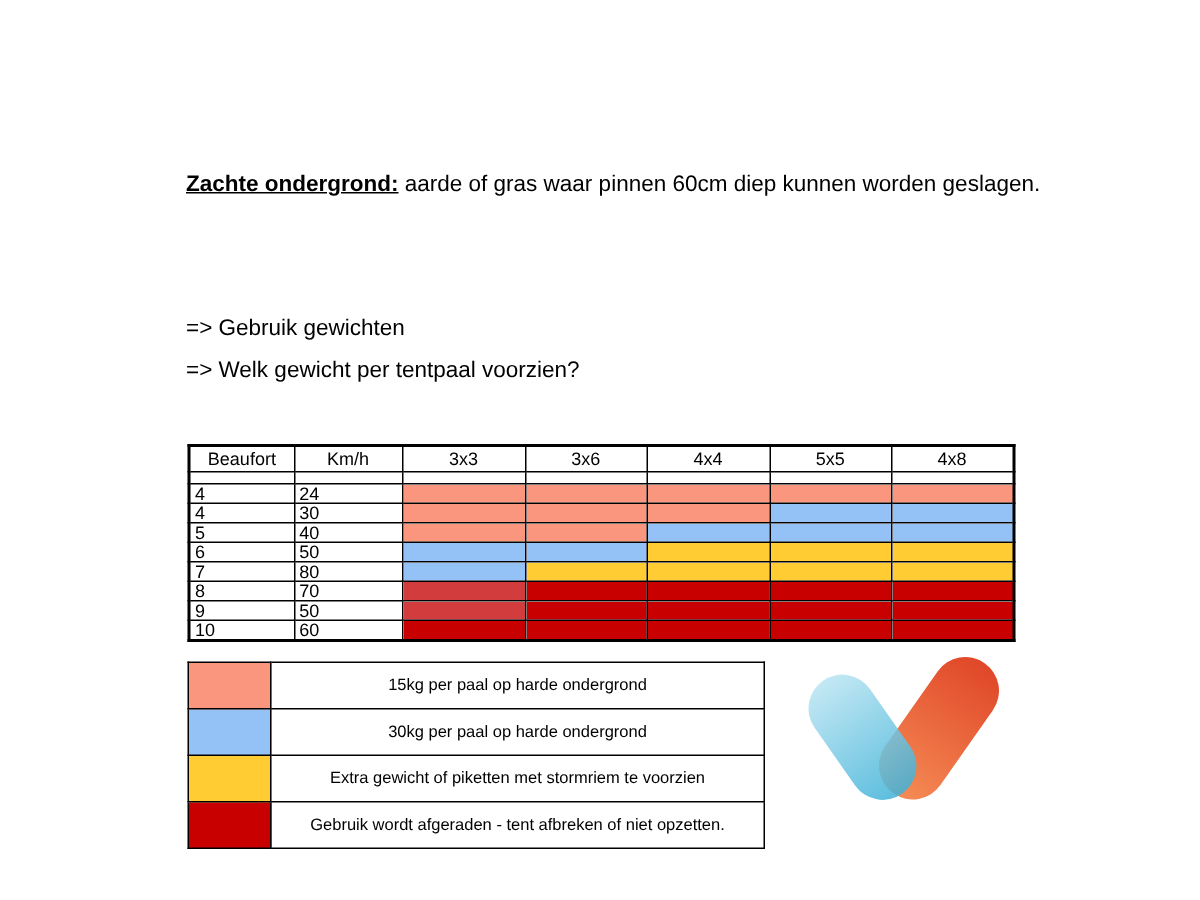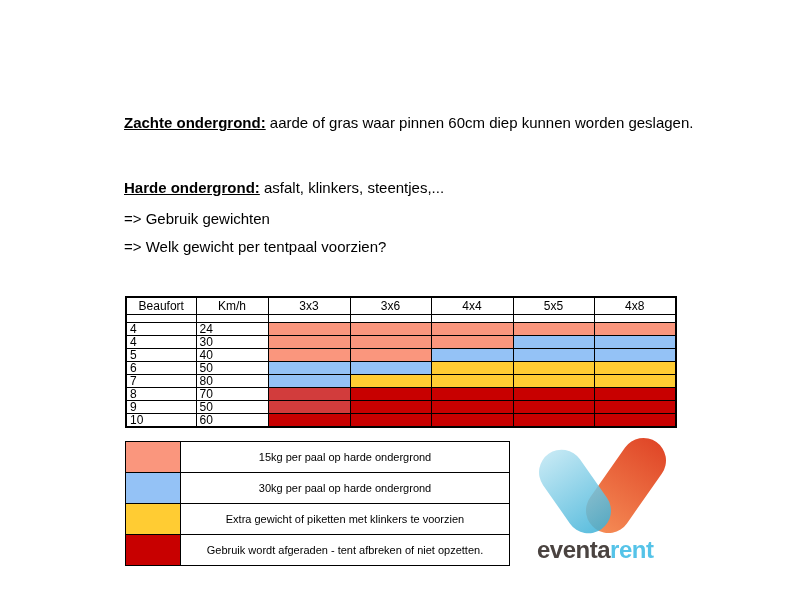--- a/index.html
+++ b/index.html
@@ -63,21 +63,20 @@
   .wordmark .accent { color:var(--word-accent,#55C3E8); }
 </style>
 </head>
 <body>
 
 <div class="page">
 
 
   <div class="tline l1"><span class="hl">Zachte ondergrond:</span><span> aarde of gras waar pinnen 60cm diep kunnen worden geslagen.</span></div>
 
-  <div class="tline l3"><span class="hl">Harde ondergrond:</span><span> asfalt, klinkers, steentjes,...</span></div>
   <div class="tline l4">=&gt; Gebruik gewichten</div>
   <div class="tline l5">=&gt; Welk gewicht per tentpaal voorzien?</div>
 
   <table class="wind-table">
     <colgroup>
       <col style="width:70px">
         <col style="width:72px">
         <col style="width:82px">
       <col style="width:81px">
         <col style="width:82px">
@@ -185,28 +184,27 @@
         <tr>
           <td class="swatch" style="background: rgb(250, 150, 125);"></td>
           <td class="legend-label">15kg per paal op harde ondergrond</td>
         </tr>
         <tr>
           <td class="swatch" style="background: rgb(148, 194, 246);"></td>
           <td class="legend-label">30kg per paal op harde ondergrond</td>
         </tr>
         <tr>
           <td class="swatch" style="background: rgb(255, 204, 51);"></td>
-          <td class="legend-label">Extra gewicht of piketten met klinkers te voorzien</td>
+          <td class="legend-label">Extra gewicht of piketten met stormriem te voorzien</td>
         </tr>
         <tr>
           <td class="swatch" style="background: rgb(200, 0, 0);"></td>
           <td class="legend-label">Gebruik wordt afgeraden - tent afbreken of niet opzetten.</td>
         </tr>
       </tbody>
   </table>
 
   <div class="logo-mark">
     <div class="capsule orange"></div>
     <div class="capsule blue"></div>
   </div>
-  <div class="wordmark"><span class="main">eventa</span><span class="accent">rent</span></div>
 
 </div>
 
 </body></html>

